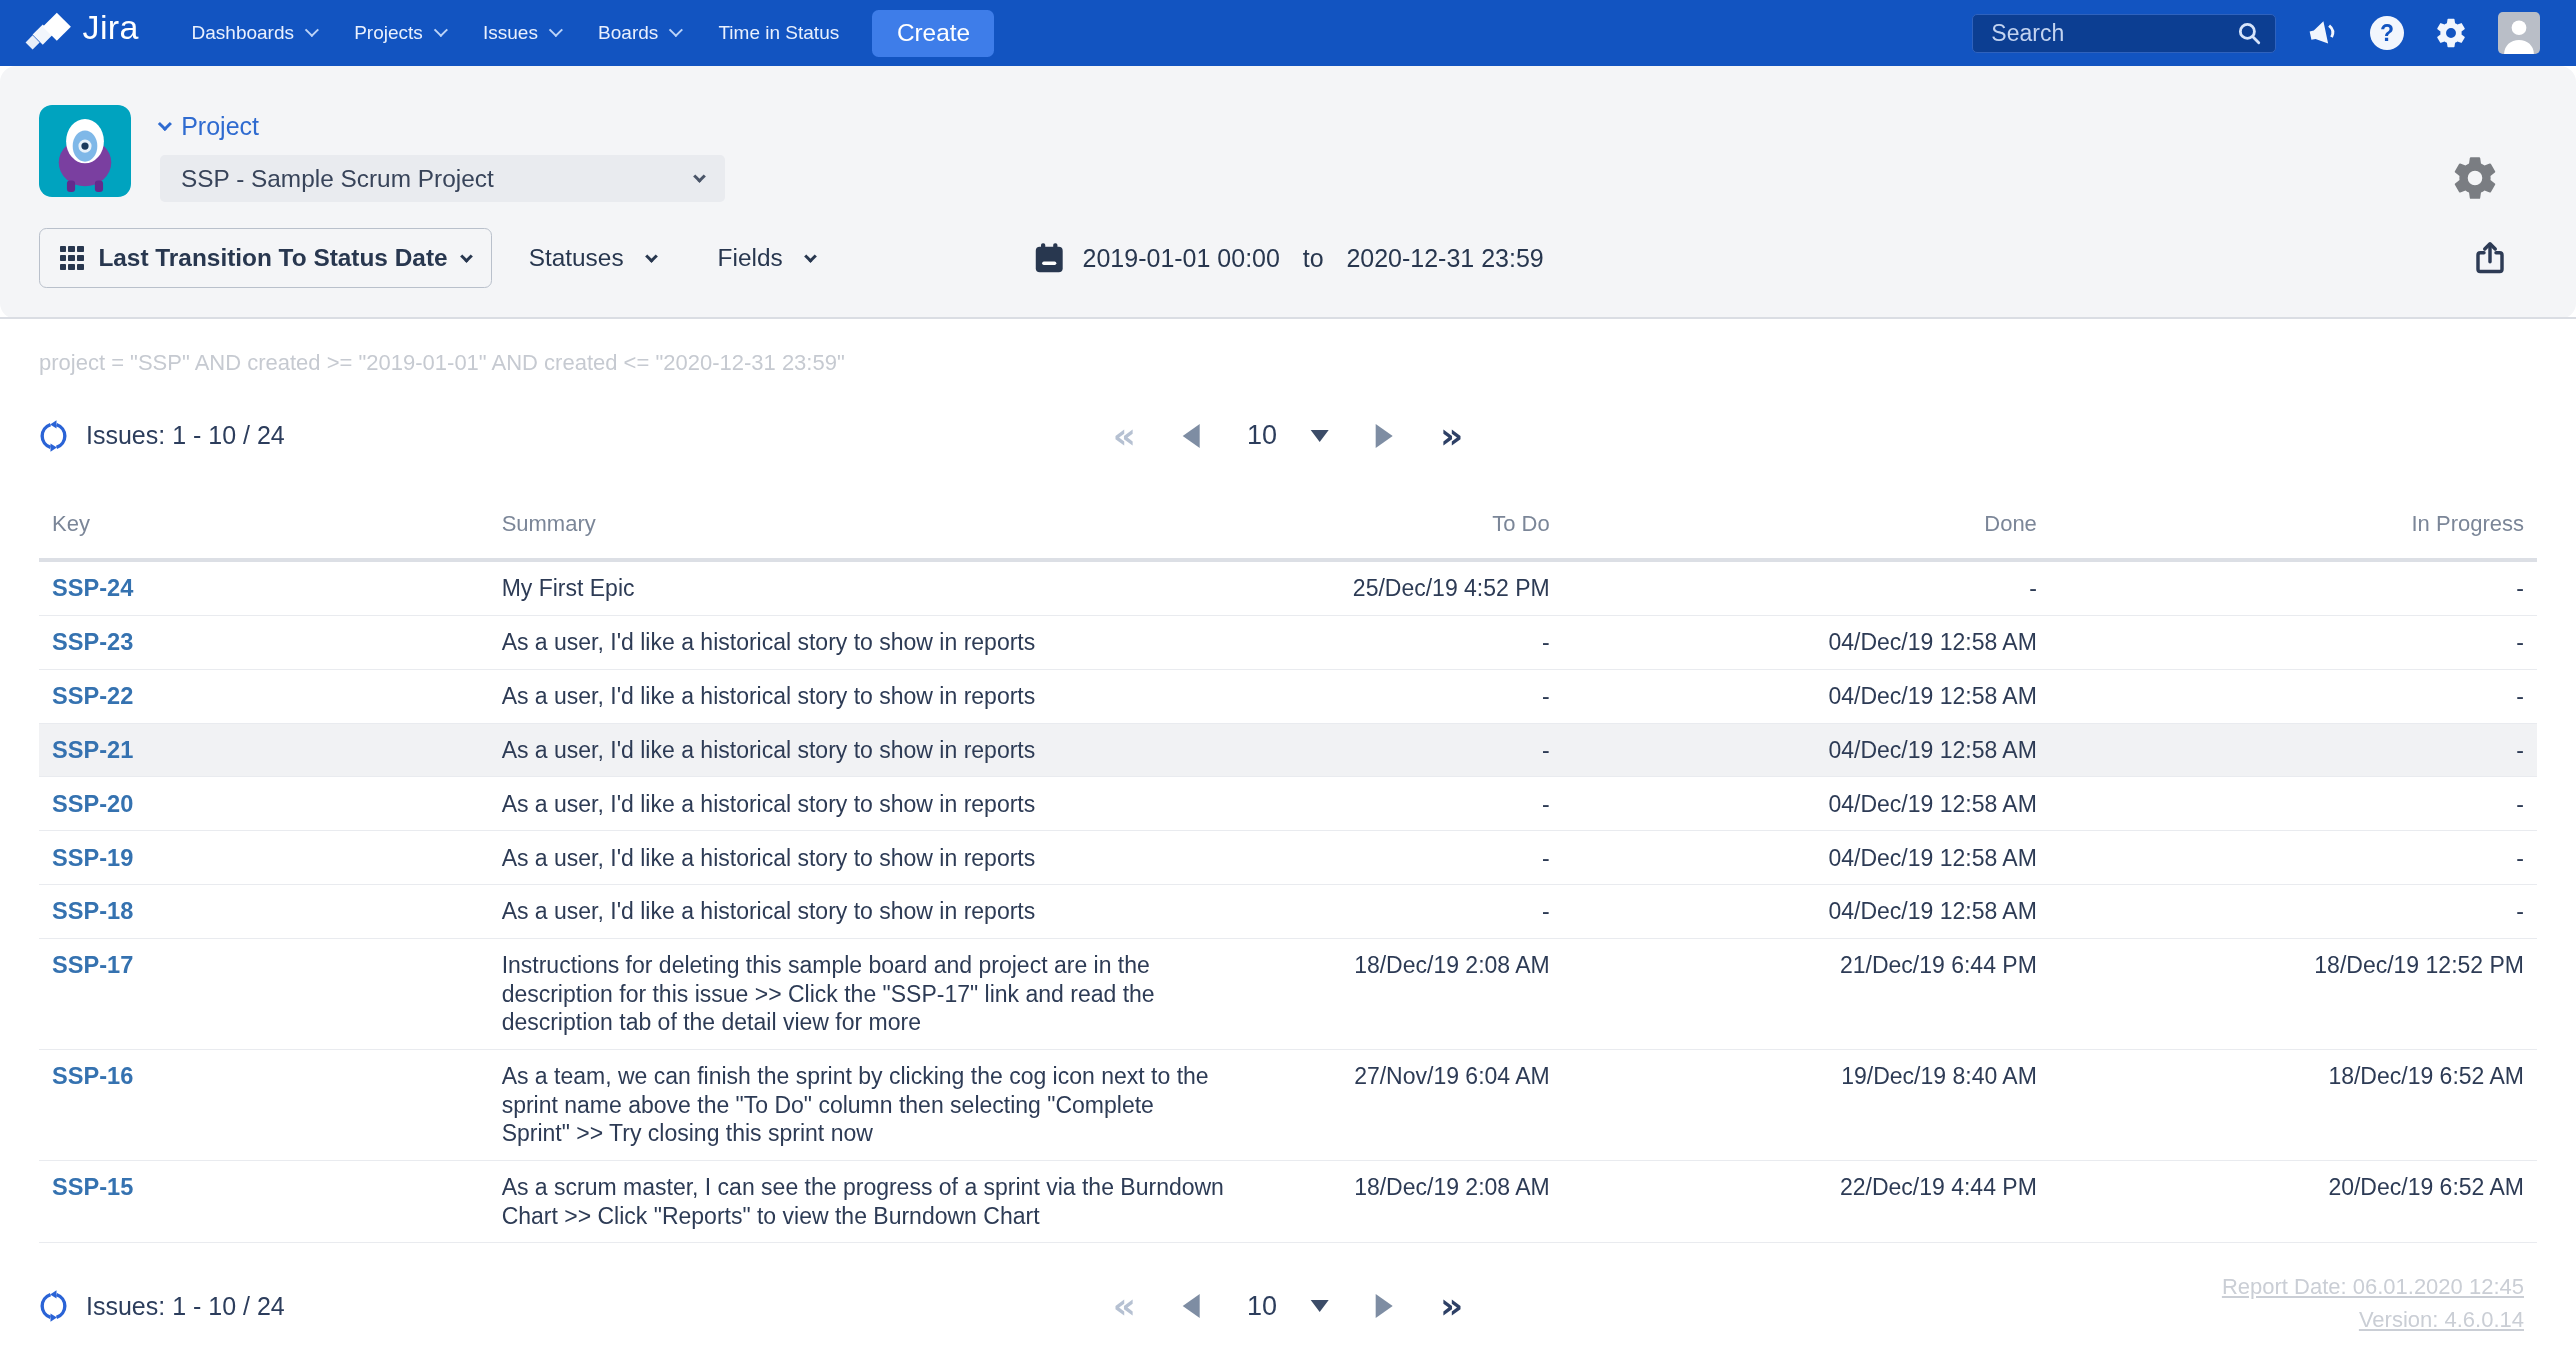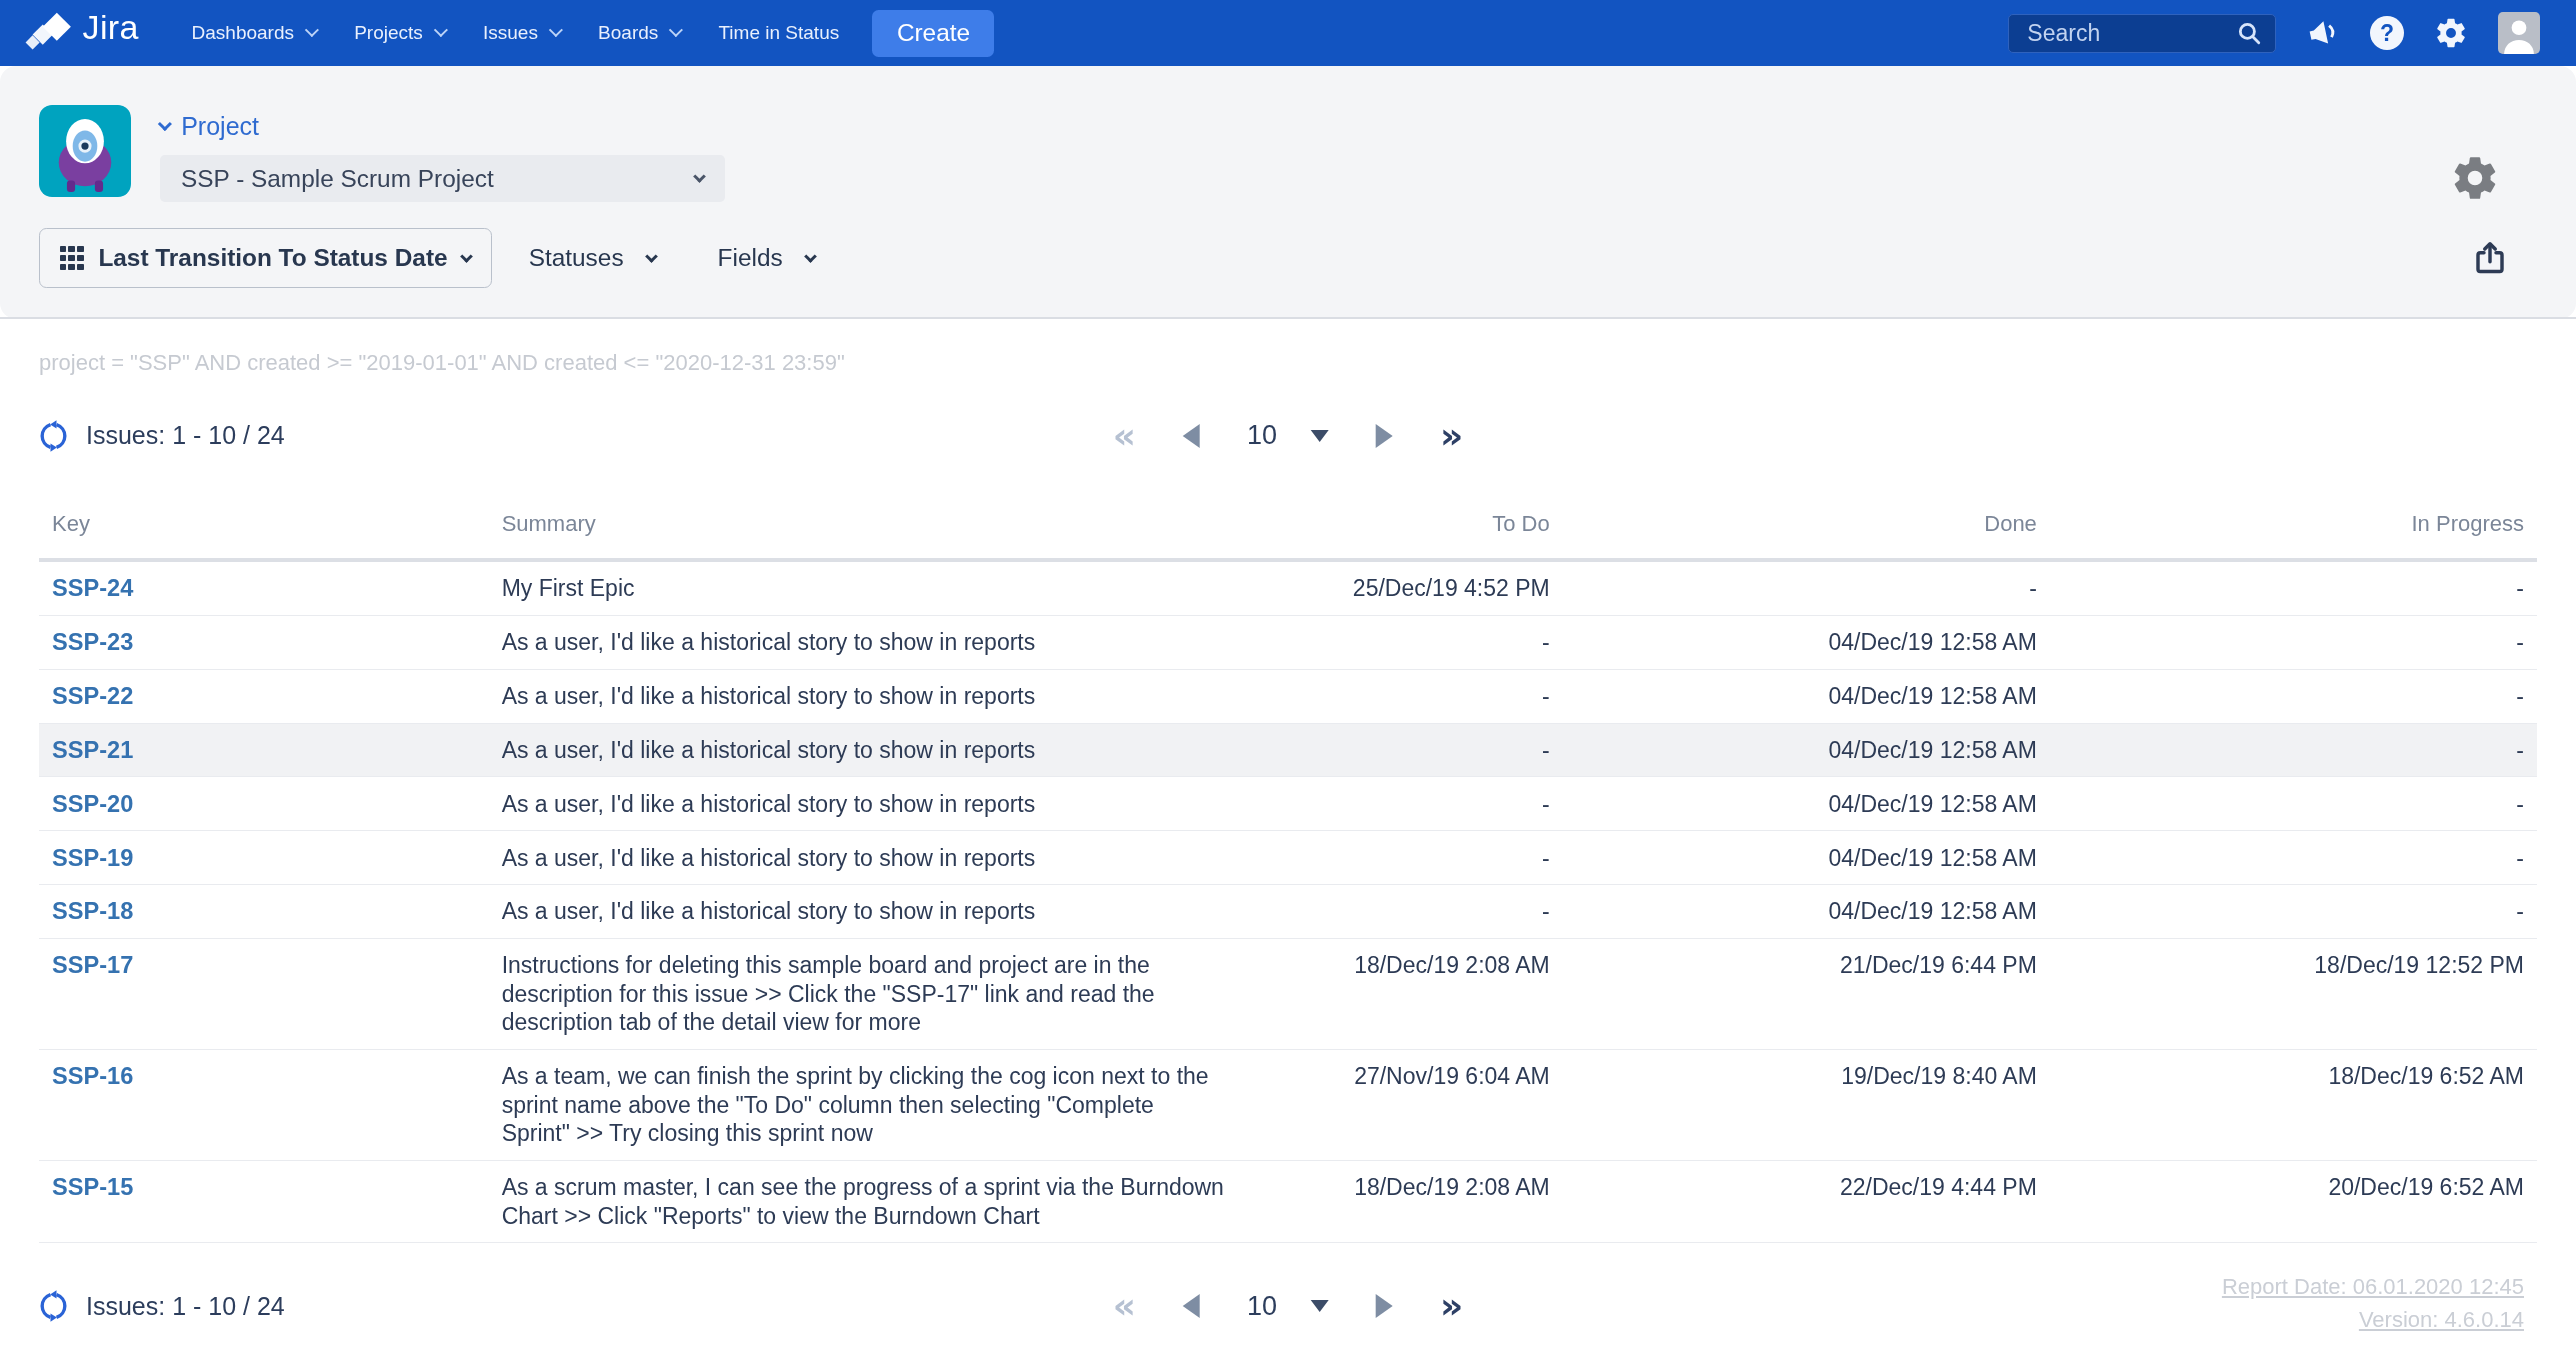--- a/index.html
+++ b/index.html
@@ -14,21 +14,21 @@
   
   .navbar { height:66px; background:#1254c1; display:flex; align-items:center; padding:0 36px 0 24.4px; }
   .brand { display:flex; align-items:flex-start; gap:8.1px; margin-right:34px; }
   .brand svg { width:50px; height:50px; }
   .brand-text { color:#ffffff; font-size:34px; font-weight:500; letter-spacing:0.4px; }
   .nav-item { color:#e9f0fd; font-size:19px; display:flex; align-items:center; gap:13px; padding:0 18.7px; cursor:pointer; white-space:nowrap; }
   .chev { display:inline-block; border-style:solid; border-color:currentColor; border-width:0 3.3px 3.3px 0; transform:rotate(45deg); }
   .chev-nav { width:9.8px; height:9.8px; border-width:0 2.8px 2.8px 0; margin-top:-6.5px; color:#bcd3f7; }
   .create-btn { background:#3e7de9; color:#ffffff; font-size:24.4px; border:none; border-radius:6.5px; height:47px; padding:0 24.4px; margin-left:14.6px; display:flex; align-items:center; cursor:pointer; font-family:inherit; }
   .nav-right { margin-left:auto; display:flex; align-items:center; gap:30px; }
-  .search-box { width:268px; height:39px; background:#0c3e92; border:1.6px solid #2f62bd; border-radius:5px; display:flex; align-items:center; padding:0 13px 0 16.3px; }
+  .search-box { width:304px; height:39px; background:#0c3e92; border:1.6px solid #2f62bd; border-radius:5px; display:flex; align-items:center; padding:0 13px 0 16.3px; }
   .search-box input { background:transparent; border:none; outline:none; color:#e3ecfa; font-size:23px; flex:1; min-width:0; font-family:inherit; }
   .search-box input::placeholder { color:#c2d3f0; }
   .search-box svg { width:26px; height:26px; flex:0 0 auto; }
   .nav-icon svg { width:34px; height:34px; display:block; }
   .nav-help { width:34px; height:34px; border-radius:50%; background:#f2f6fd; color:#1254c1; font-size:23px; font-weight:bold; display:flex; align-items:center; justify-content:center; }
   .nav-avatar { width:42px; height:42px; border-radius:4.9px; overflow:hidden; }
   .nav-avatar svg { width:100%; height:100%; display:block; }
 
   
   .header-area { background:#f4f5f7; position:relative;border-radius:16px; }
@@ -199,20 +199,31 @@
       <span>Last Transition To Status Date</span>
       <span class="chev chev-navy"></span>
     </button>
     <div class="plain-dd dd-statuses">
       <span>Statuses</span>
       <span class="chev chev-navy"></span>
     </div>
     <div class="plain-dd dd-fields">
       <span>Fields</span>
       <span class="chev chev-navy"></span>
+    </div>
+    <div class="date-group">
+      <svg viewBox="0 0 24 24">
+        <rect x="6.2" y="1.5" width="3" height="5.5" rx="1.3" fill="#28374f"></rect>
+        <rect x="14.8" y="1.5" width="3" height="5.5" rx="1.3" fill="#28374f"></rect>
+        <rect x="2.5" y="4" width="19" height="18" rx="2.8" fill="#28374f"></rect>
+        <rect x="7" y="14.5" width="10" height="2.4" rx="1.2" fill="#ffffff"></rect>
+      </svg>
+      <span>2019-01-01 00:00</span>
+      <span class="date-sep">to</span>
+      <span>2020-12-31 23:59</span>
     </div>
     <div class="export-btn">
       <svg viewBox="0 0 24 24" fill="none" stroke="#2d3b55" stroke-width="2.3" stroke-linecap="round" stroke-linejoin="round">
         <path d="M8 8.5H5.5A1.5 1.5 0 004 10v9.5A1.5 1.5 0 005.5 21h13a1.5 1.5 0 001.5-1.5V10a1.5 1.5 0 00-1.5-1.5H16"></path>
         <path d="M12 14.5V3"></path>
           <path d="M8.5 6L12 2.5 15.5 6"></path>
       </svg>
     </div>
   </div>
   <div class="divider"></div>

